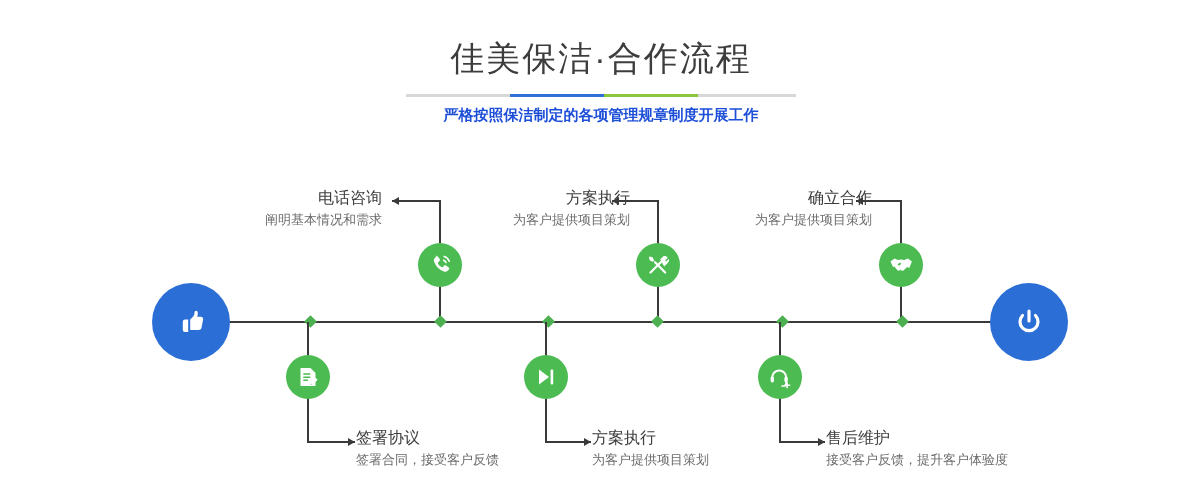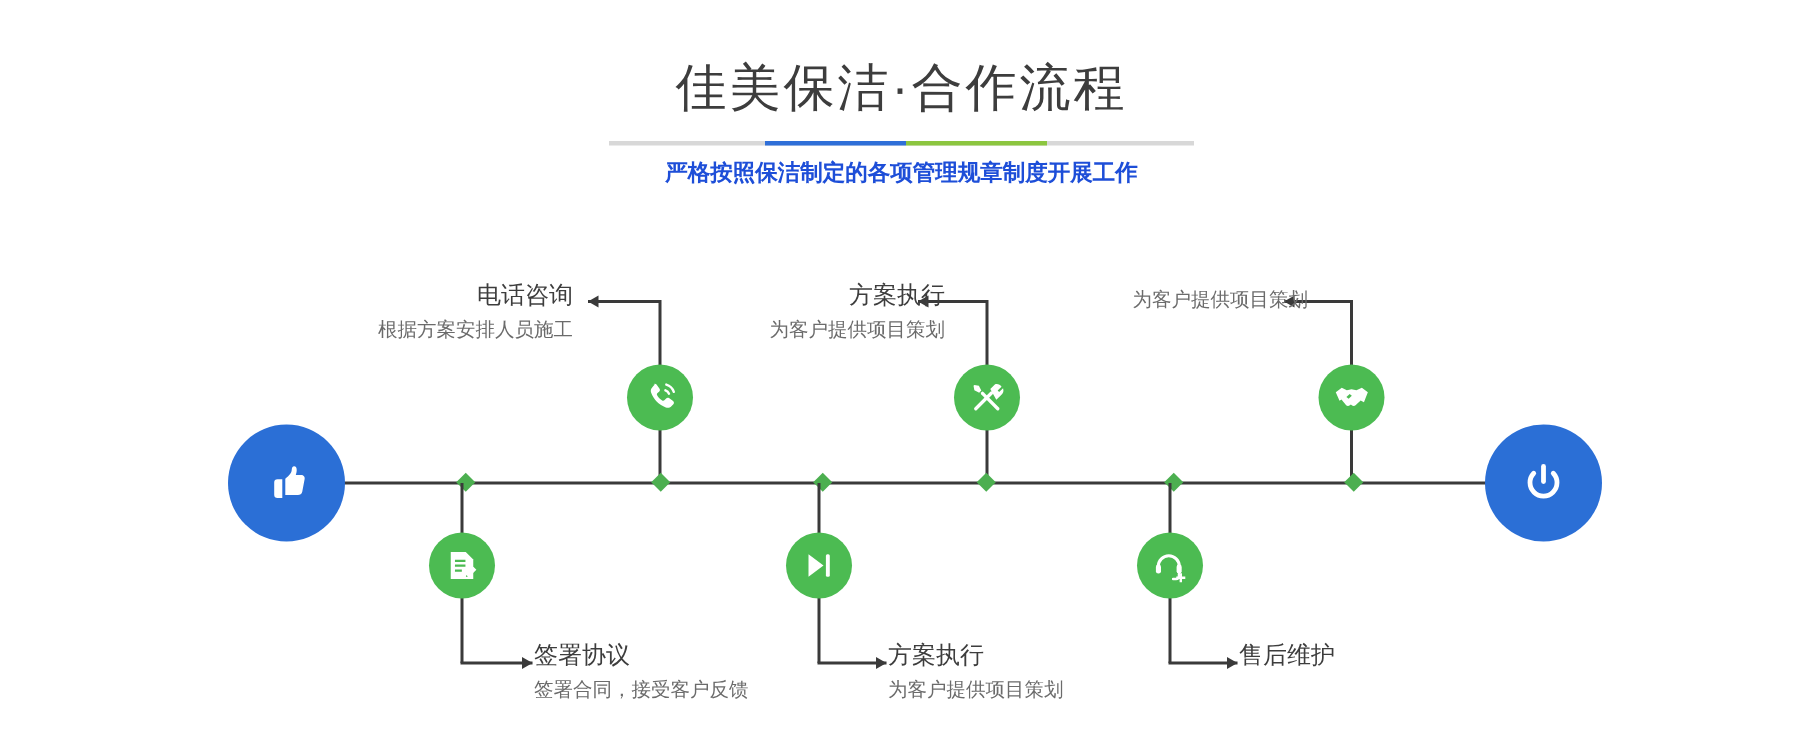--- a/index.html
+++ b/index.html
@@ -111,21 +111,21 @@
       <span>
         <svg width="26" height="26" viewBox="0 0 26 26">
           <path fill="#ffffff" d="M8.6 4.2c.6-.6 1.6-.5 2.1.2l2 2.7c.4.6.3 1.4-.2 1.9l-1.3 1.2c-.3.3-.4.8-.2 1.2.8 1.6 2.1 2.9 3.7 3.7.4.2.9.1 1.2-.2l1.2-1.3c.5-.5 1.3-.6 1.9-.2l2.7 2c.7.5.8 1.5.2 2.1l-1.3 1.3c-1 1-2.4 1.3-3.7.8-4.6-1.7-8.1-5.2-9.8-9.8-.5-1.3-.2-2.7.8-3.7l1.7-1.9z"></path>
           <path fill="none" stroke="#ffffff" stroke-width="1.6" stroke-linecap="round" d="M17.2 4.4a7.6 7.6 0 0 1 5 4.8"></path>
           <path fill="none" stroke="#ffffff" stroke-width="1.6" stroke-linecap="round" d="M16.6 8.2a4 4 0 0 1 2.4 2.3"></path>
         </svg>
       </span>
     </div>
     <div class="lbl r" style="right:820px;top:188px;">
       <div class="t">电话咨询</div>
-      <div class="d">根据方案安排人员施工</div>
+      <div class="d">阐明基本情况和需求</div>
     </div>
   </div>
 
   <div>
     <div class="dot" style="left:436px;top:317px;"></div>
     <div class="stem" style="left:307px;top:322px;height:120px;"></div>
     <div class="hbar" style="left:307px;top:441px;width:48px;"></div>
     <div class="arrowhead arrow-right" style="left:348px;top:438px;"></div>
     <div class="circ" style="left:286px;top:355px;">
       <span>
@@ -190,20 +190,21 @@
     <div class="arrowhead arrow-left" style="left:856px;top:197px;"></div>
     <div class="circ" style="left:879px;top:243px;">
       <span>
         <svg width="26" height="26" viewBox="0 0 26 26">
           <path fill="#ffffff" d="M2.5 9.5l4-3 3.4 1.6 3.1-.6 3.3.6 3.6-1.6 4 3-2.6 6.6-2.2-1.1-3.4 3.2c-.7.7-1.8.7-2.5 0l-.6-.6-.7.6c-.8.7-2 .6-2.6-.2l-3-3.6-1.3.7z"></path>
           <path fill="#4cbb52" d="M9.6 12.6l2.2-2 1.4 1.2-2.1 2z"></path>
         </svg>
       </span>
     </div>
     <div class="lbl r" style="right:330px;top:188px;">
+      <div class="t">确立合作</div>
       <div class="d">为客户提供项目策划</div>
     </div>
   </div>
 
   <div>
     <div class="dot" style="left:898px;top:317px;"></div>
     <div class="stem" style="left:779px;top:322px;height:120px;"></div>
     <div class="hbar" style="left:779px;top:441px;width:46px;"></div>
     <div class="arrowhead arrow-right" style="left:818px;top:438px;"></div>
     <div class="circ" style="left:758px;top:355px;">
@@ -212,16 +213,17 @@
           <path fill="none" stroke="#ffffff" stroke-width="2" d="M4.2 12.5a7 7 0 0 1 14 0"></path>
           <rect fill="#ffffff" x="2.6" y="11.4" width="3.4" height="6" rx="1.6"></rect>
           <rect fill="#ffffff" x="16.4" y="11.4" width="3.4" height="6" rx="1.6"></rect>
           <path fill="none" stroke="#ffffff" stroke-width="1.7" stroke-linecap="round" d="M18 17.6v1.6c0 1-.9 1.8-1.9 1.8h-2"></path>
           <path fill="#ffffff" d="M18.4 17.2h1.6v2.2h2.2v1.6H20v2.2h-1.6v-2.2h-2.2v-1.6h2.2z"></path>
         </svg>
       </span>
     </div>
     <div class="lbl l" style="left:826px;top:428px;">
       <div class="t">售后维护</div>
+      <div class="d">接受客户反馈，提升客户体验度</div>
     </div>
   </div>
 
 </div>
 
 </body></html>

